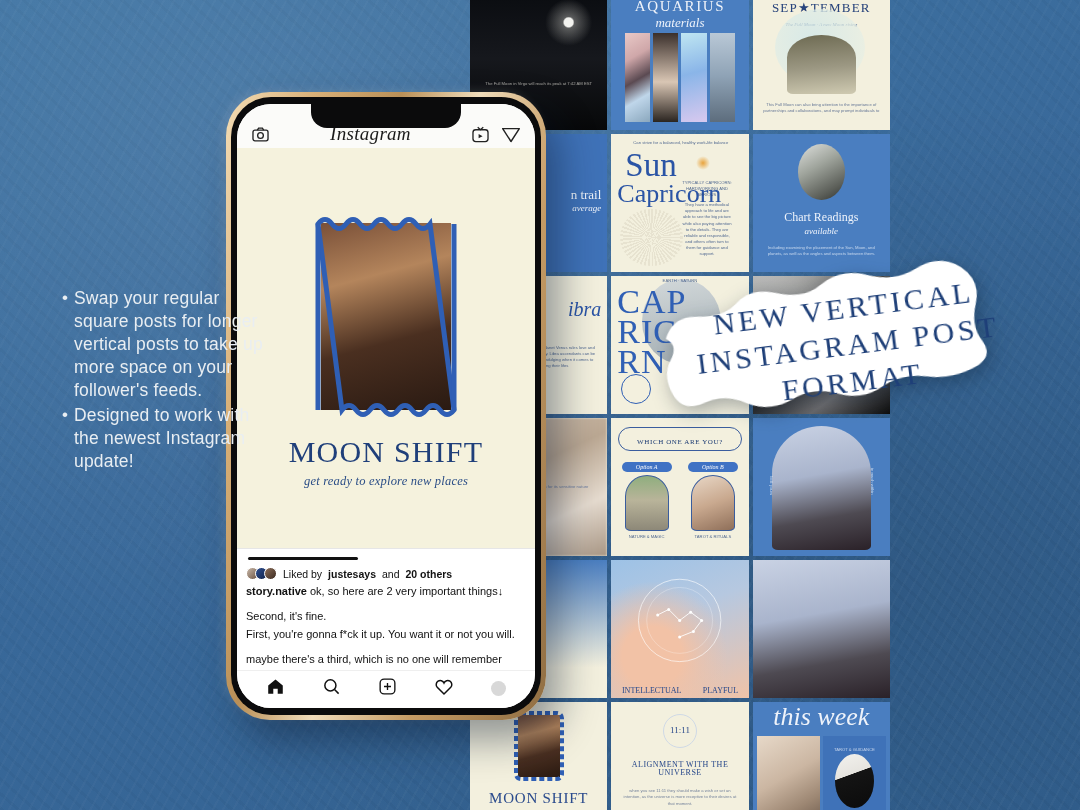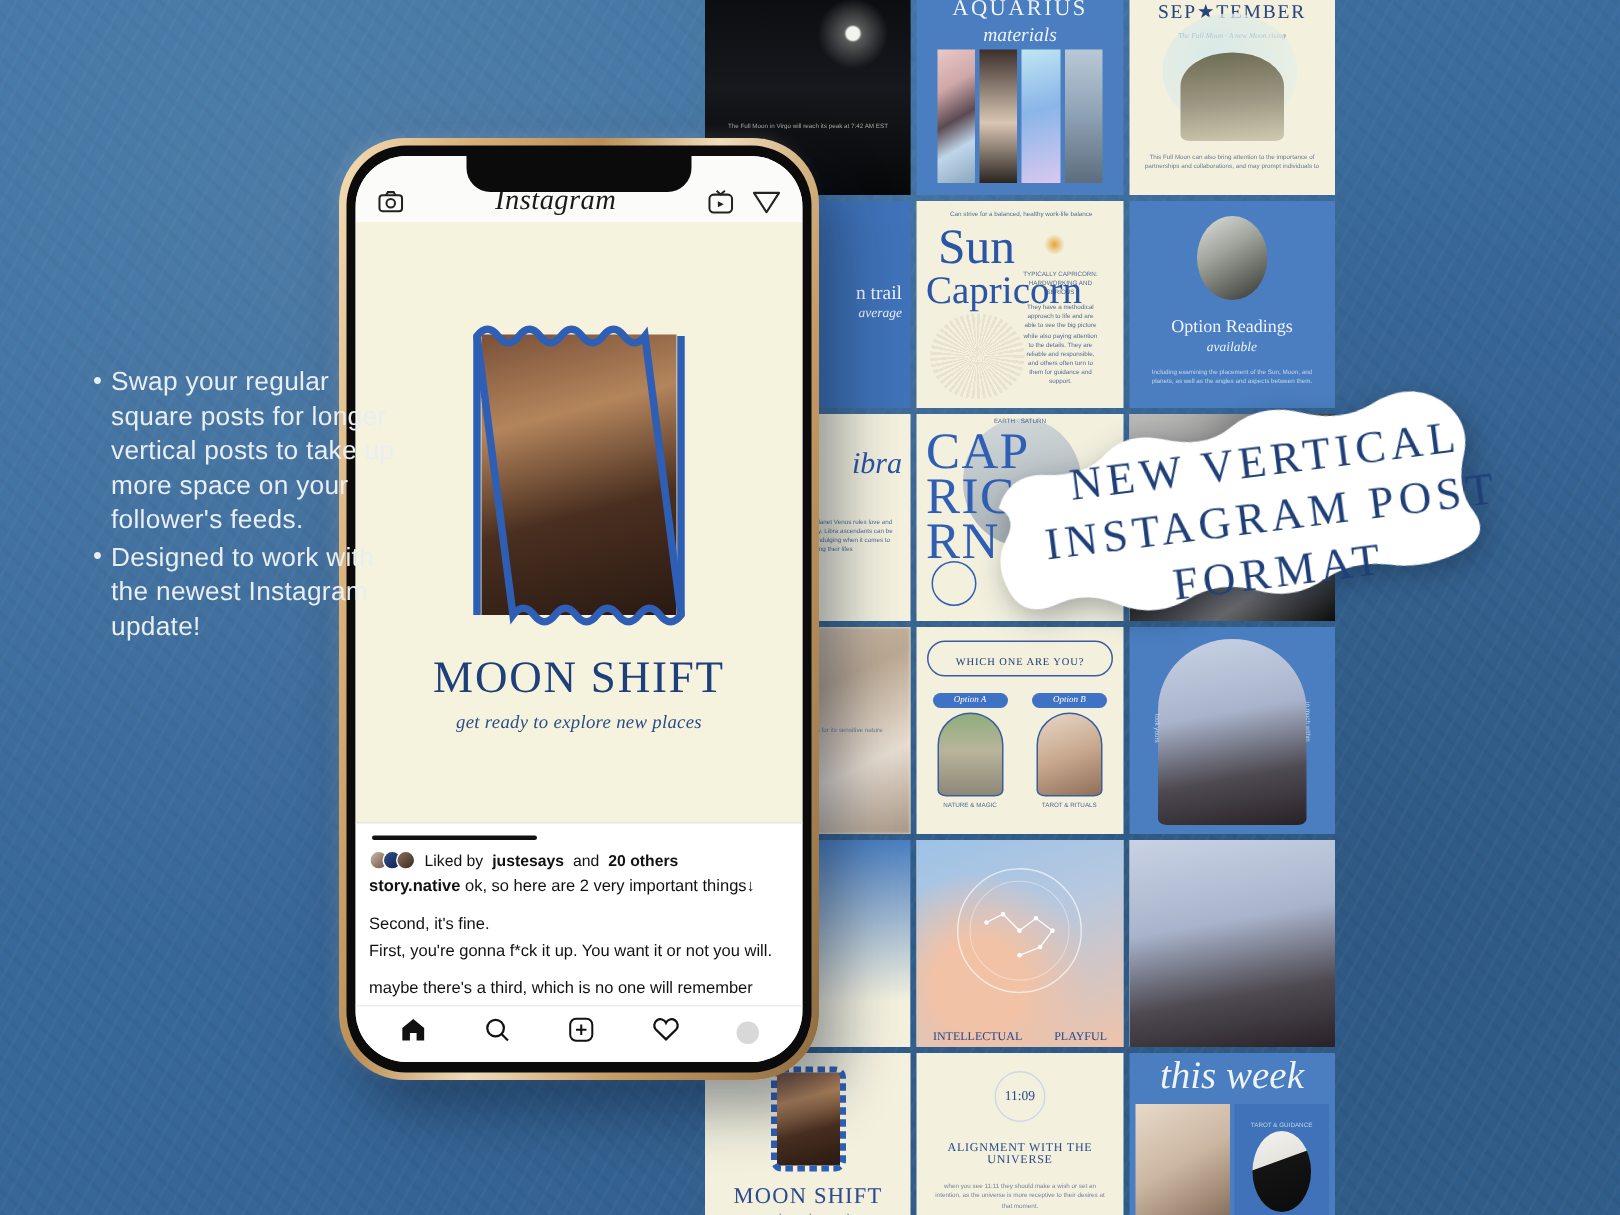--- a/index.html
+++ b/index.html
@@ -21,21 +21,21 @@
       repeating-linear-gradient(118deg, rgba(255,255,255,.035) 0 2px, rgba(0,0,0,0) 2px 9px),
       repeating-linear-gradient(42deg, rgba(0,0,0,.035) 0 3px, rgba(0,0,0,0) 3px 11px);
     opacity:.7;
   }
 
   
   .copy {
     position: absolute; left: 62px; top: 243px; width: 210px;
     color: #e9eef2; font-size: 17.5px; line-height: 23px; letter-spacing: .2px; z-index: 6;
   }
-  .copy ul { list-style: none; }
+  .copy ul { list-style: none; margin-top: 44px; }
   .copy li { position: relative; padding-left: 12px; margin-bottom: 2px; }
   .copy li::before {
     content: "\2022"; position: absolute; left: 0; top: -1px; font-size: 17px;
   }
 
   
   .gridwrap {
     position: absolute; left: 470px; top: -8px; width: 420px; height: 830px;
     display: grid; grid-template-columns: repeat(3, 1fr);
     grid-auto-rows: 138px; gap: 4px; z-index: 2;
@@ -242,21 +242,21 @@
           <div class="tl-body">TYPICALLY CAPRICORN: HARDWORKING AND SERIOUS</div>
           <div class="tl-body" style="margin-top:4px;">They have a methodical approach to life and are able to see the big picture while also paying attention to the details. They are reliable and responsible, and others often turn to them for guidance and support.</div>
         </div>
       </div>
       <div style="position:absolute;right:28%;top:16%;width:14px;height:14px;border-radius:50%;background:radial-gradient(circle,#e8a33c,#f3f0de 70%);"></div>
     </div>
 
     <div class="tile t-blue">
       <div class="stack" style="justify-content:flex-start;padding-top:10px;">
         <div class="arch ph-statue" style="width:34%;height:44%;border-radius:50%;"></div>
-        <div class="tl-sub" style="font-size:12px;margin-top:8px;font-style:normal;">Option Readings</div>
+        <div class="tl-sub" style="font-size:12px;margin-top:8px;font-style:normal;">Chart Readings</div>
         <div class="tl-sub" style="font-size:9px;margin-top:-1px;">available</div>
         <div class="tl-body" style="margin-top:6px;color:#e3ecf8;">Including examining the placement of the Sun, Moon, and planets, as well as the angles and aspects between them.</div>
       </div>
     </div>
 
     <div class="tile t-cream">
       <div class="stack" style="justify-content:flex-start;padding-top:22px;align-items:flex-end;">
         <div class="tl-sub" style="font-size:20px;color:#2a54a6;">ibra</div>
         <div class="tl-body" style="width:60%;margin-top:22px;text-align:left;">The planet Venus rules love and beauty. Libra ascendants can be a bit indulging when it comes to enjoying their lifes</div>
       </div>
@@ -355,21 +355,21 @@
           </svg>
         </div>
         <div class="tl-title" style="font-size:15px;color:#2a4b8e;margin-top:6px;letter-spacing:.8px;">MOON SHIFT</div>
         <div class="tl-sub" style="font-size:6px;color:#33558f;">get ready to explore new places</div>
       </div>
     </div>
 
     <div class="tile t-cream">
       <div class="stack" style="justify-content:flex-start;padding-top:12px;">
         <div style="width:34px;height:34px;border-radius:50%;border:1px solid #cfd9e6;display:flex;align-items:center;justify-content:center;">
-          <span class="tl-title" style="font-size:9px;color:#2a4b8e;">11:09</span>
+          <span class="tl-title" style="font-size:9px;color:#2a4b8e;">11:11</span>
         </div>
         <div class="tl-title" style="font-size:8px;color:#2a4b8e;margin-top:10px;letter-spacing:.5px;">ALIGNMENT WITH THE UNIVERSE</div>
         <div class="tl-body" style="margin-top:8px;color:#4b5f86;">when you see 11:11 they should make a wish or set an intention, as the universe is more receptive to their desires at that moment.</div>
       </div>
     </div>
 
     <div class="tile t-blue">
       <div class="tl-title" style="position:absolute;left:0;right:0;top:2px;font-size:26px;font-style:italic;color:#eef3fb;z-index:2;">this week</div>
       <div style="position:absolute;left:4px;right:4px;top:34px;bottom:14px;display:flex;gap:3px;">
         <div class="ph-desk" style="flex:1;position:relative;"></div>

